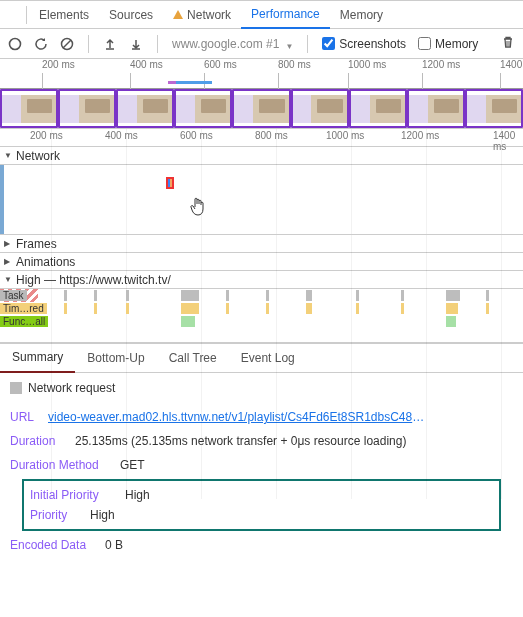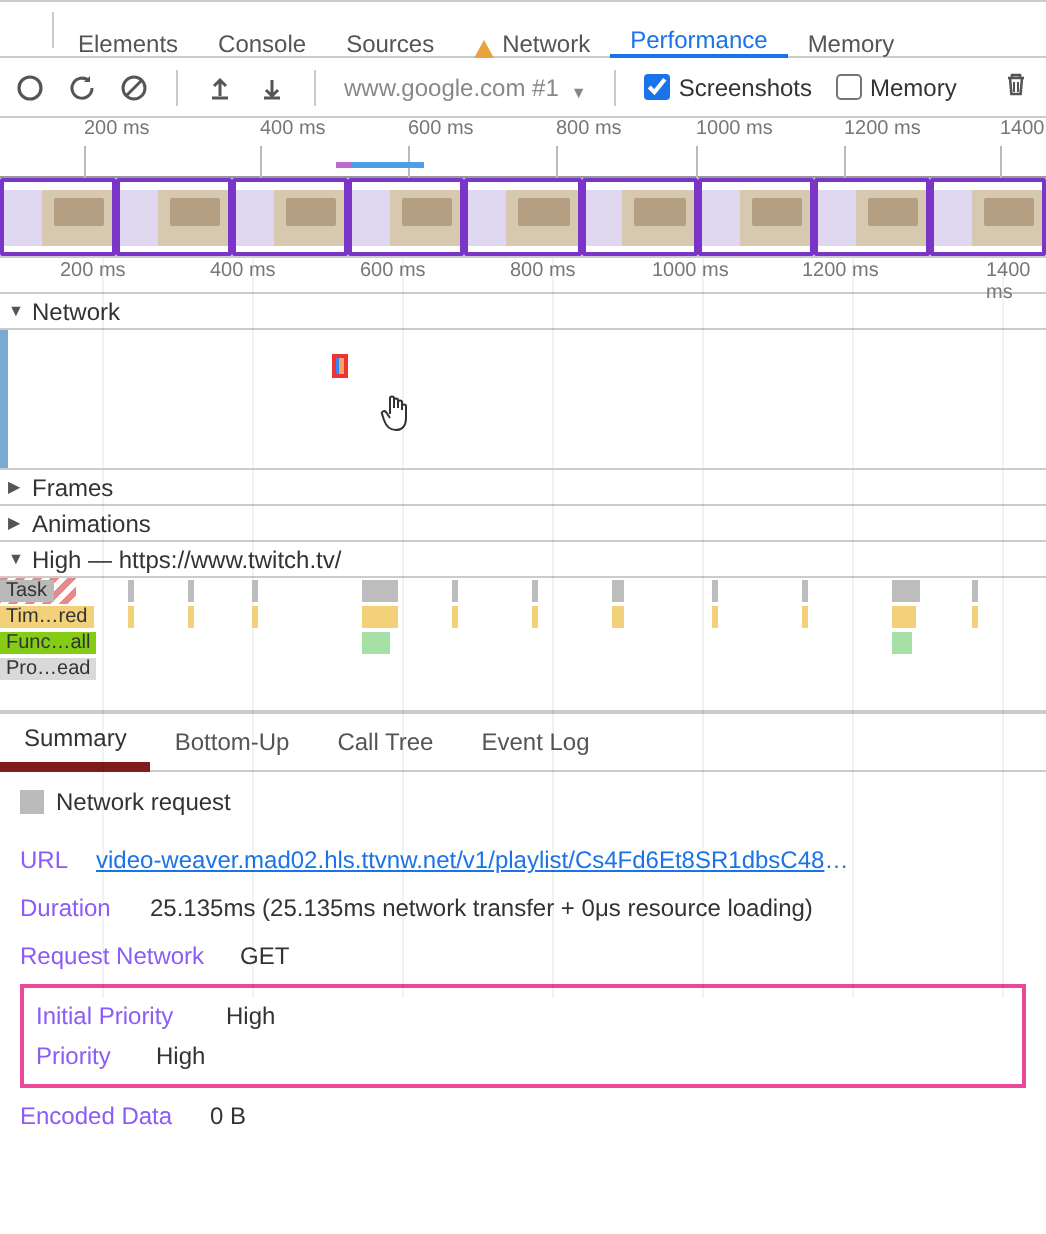--- a/index.html
+++ b/index.html
@@ -1,21 +1,21 @@
 <!DOCTYPE html>
 <html><head>
 <meta charset="utf-8">
 <style>
   *{box-sizing:border-box;margin:0;padding:0;font-family:"Segoe UI",Arial,sans-serif}
   body{width:523px;height:617px;font-size:12px;color:#333;background:#fff;overflow:hidden;position:relative;border-top:1px solid #ccc}
   
   .top-tabs{display:flex;align-items:center;height:28px;border-bottom:1px solid #ccc;padding:0 6px;gap:0}
   .top-tabs .ticons{display:flex;gap:8px;align-items:center;margin-right:10px}
   .top-tabs .ticons span{font-size:14px;color:#555;line-height:1}
-  .tab{padding:0 10px;height:28px;display:flex;align-items:flex-end;color:#555;cursor:pointer;gap:4px}
+  .tab{padding:0 10px;height:28px;display:flex;align-items:center;color:#555;cursor:pointer;gap:4px}
   .tab.active{color:#1a73e8;border-bottom:2px solid #1a73e8}
   .warn-ic{width:0;height:0;border-left:5px solid transparent;border-right:5px solid transparent;border-bottom:9px solid #e8a33d;display:inline-block}
   
   .toolbar{display:flex;align-items:center;height:30px;border-bottom:1px solid #ccc;padding:0 8px;gap:12px}
   .tb-ic{width:14px;height:14px;display:inline-flex;align-items:center;justify-content:center;color:#555}
   .tb-ic svg{width:14px;height:14px}
   .vsep{width:1px;height:18px;background:#ccc;margin:0 2px}
   .select{color:#888;display:flex;align-items:flex-end;gap:6px;cursor:pointer}
   .select .dd{font-size:8px;color:#888}
   .cb{display:flex;align-items:center;gap:4px;color:#333}
@@ -50,30 +50,30 @@
   .mrow{height:13px;display:flex;align-items:center;position:relative;overflow:hidden}
   .mlabel{position:relative;z-index:2;padding:0 3px;font-size:10px;white-space:nowrap}
   .mfill{position:absolute;top:0;bottom:0;left:0}
   .hashbg{background:repeating-linear-gradient(135deg,#e98a8a,#e98a8a 3px,#fff 3px,#fff 6px)}
   .bars{position:absolute;top:0;bottom:0;left:56px;right:0}
   .bars span{position:absolute;top:1px;bottom:1px;width:2px}
   .big-gap{height:15px;border-bottom:1px solid #ccc}
   
   .detail-tabs{display:flex;height:30px;border-top:1px solid #ccc;border-bottom:1px solid #ccc;align-items:center}
   .dtab{padding:0 12px;height:30px;display:flex;align-items:center;color:#555;cursor:pointer}
-  .dtab.active{color:#333;border-bottom:5px solid #7f1d1d}
+  .dtab.active{color:#333;border-bottom:2px solid #7f1d1d}
   
   .details{padding:8px 10px}
   .dhead{display:flex;align-items:center;gap:6px;margin-bottom:10px}
   .dhead .sq{width:12px;height:12px;background:#bbb}
   .drow{display:flex;gap:10px;padding:5px 0;font-size:12px}
   .drow .k{min-width:100px;color:#8b5cf6}
   .drow .v{color:#333}
   .drow a{color:#1a73e8;text-decoration:underline;max-width:380px;overflow:hidden;text-overflow:ellipsis;white-space:nowrap;display:inline-block}
-  .hl{border:2px solid #ec4899;padding:4px 0;margin:2px 0}
+  .hl{border:2px solid #0f766e;padding:4px 0;margin:2px 12px}
   .hl .drow{padding:3px 6px}
 </style>
 </head>
 <body>
 
 <div class="top-tabs">
   <div class="ticons">
     <span>
       <svg viewBox="0 0 16 16">
           <rect x="1" y="1" width="9" height="9" fill="none" stroke="#666" stroke-dasharray="2 1"></rect>
@@ -83,23 +83,20 @@
     <span>
       <svg viewBox="0 0 16 16">
           <rect x="1" y="2" width="9" height="11" rx="1" fill="none" stroke="#666"></rect>
           <rect x="8" y="5" width="6" height="10" rx="1" fill="#fff" stroke="#666"></rect>
         </svg>
     </span>
   </div>
   <div class="vsep"></div>
   <div class="tab">
       <span>Elements</span>
-    </div>
-  <div class="tab">
-      <span>Console</span>
     </div>
   <div class="tab">
       <span>Sources</span>
     </div>
   <div class="tab">
       <span class="warn-ic"></span>
       <span>Network</span>
     </div>
   <div class="tab active">
       <span>Performance</span>
@@ -326,23 +323,20 @@
       <span style="left:430px;background:#f3d07a;width:3px"></span>
     </div>
   </div>
   <div class="mrow">
     <div class="mlabel" style="background:#84cc16">Func…all</div>
     <div class="bars">
       <span style="left:125px;background:#a6e0a6;width:14px"></span>
       <span style="left:390px;background:#a6e0a6;width:10px"></span>
     </div>
   </div>
-  <div class="mrow">
-    <div class="mlabel" style="background:#d9d9d9">Pro…ead</div>
-  </div>
 </div>
 <div class="big-gap"></div>
 
 <div class="detail-tabs">
   <div class="dtab active">Summary</div>
   <div class="dtab">Bottom-Up</div>
   <div class="dtab">Call Tree</div>
   <div class="dtab">Event Log</div>
 </div>
 
@@ -353,21 +347,21 @@
   </div>
   <div class="drow">
     <span class="k" style="min-width:28px">URL</span>
     <a href="#">video-weaver.mad02.hls.ttvnw.net/v1/playlist/Cs4Fd6Et8SR1dbsC48GggFJJawnvrd…O5B96o</a>
   </div>
   <div class="drow">
     <span class="k" style="min-width:55px">Duration</span>
     <span class="v">25.135ms (25.135ms network transfer + 0μs resource loading)</span>
   </div>
   <div class="drow">
-    <span class="k">Request Network</span>
+    <span class="k">Duration Method</span>
     <span class="v">GET</span>
   </div>
   <div class="hl">
     <div class="drow">
       <span class="k" style="min-width:85px">Initial Priority</span>
       <span class="v">High</span>
     </div>
     <div class="drow">
       <span class="k" style="min-width:50px">Priority</span>
       <span class="v">High</span>

